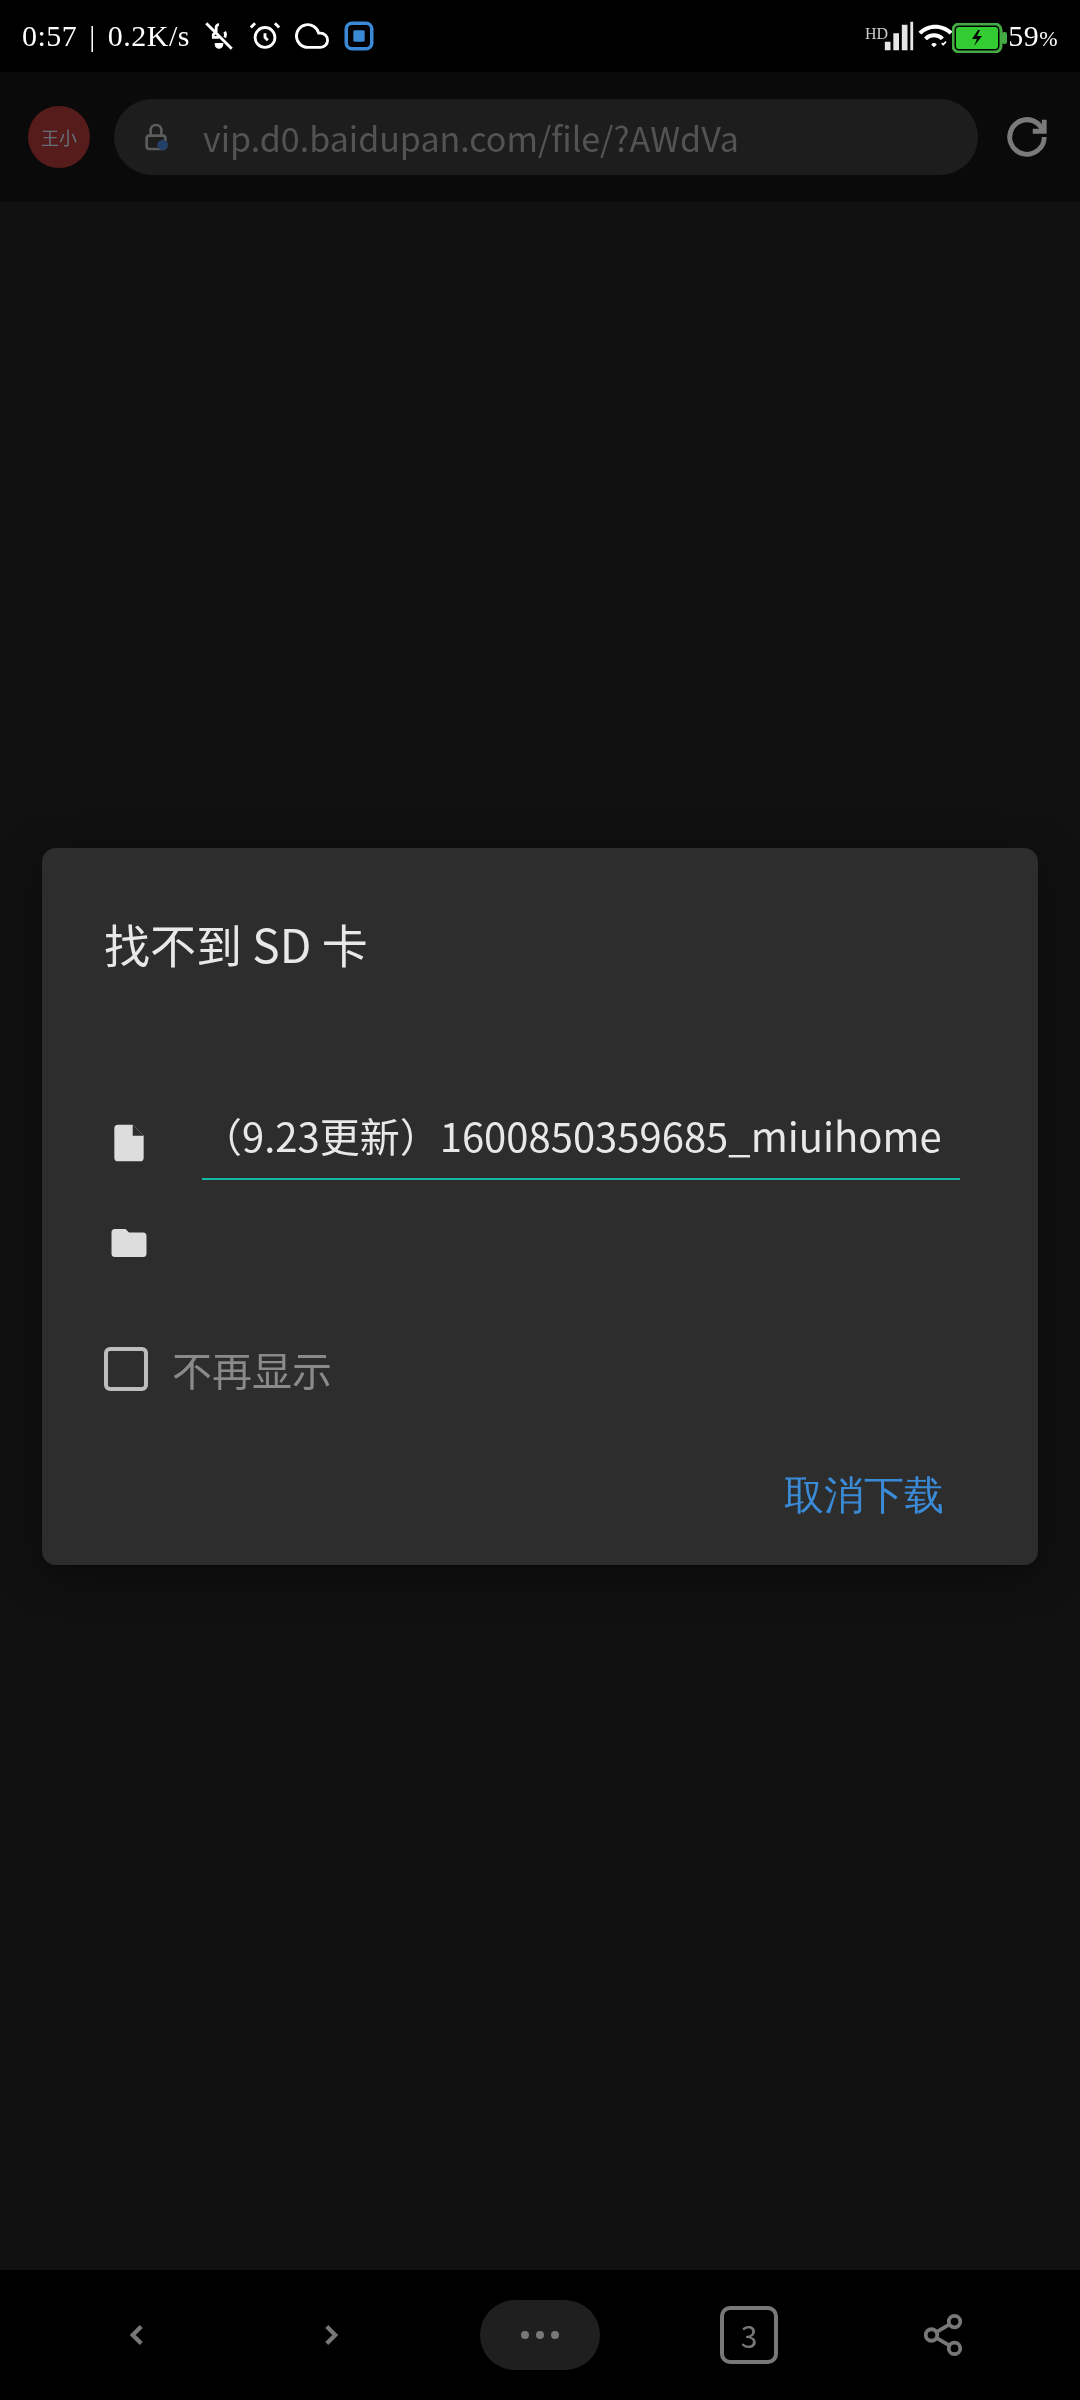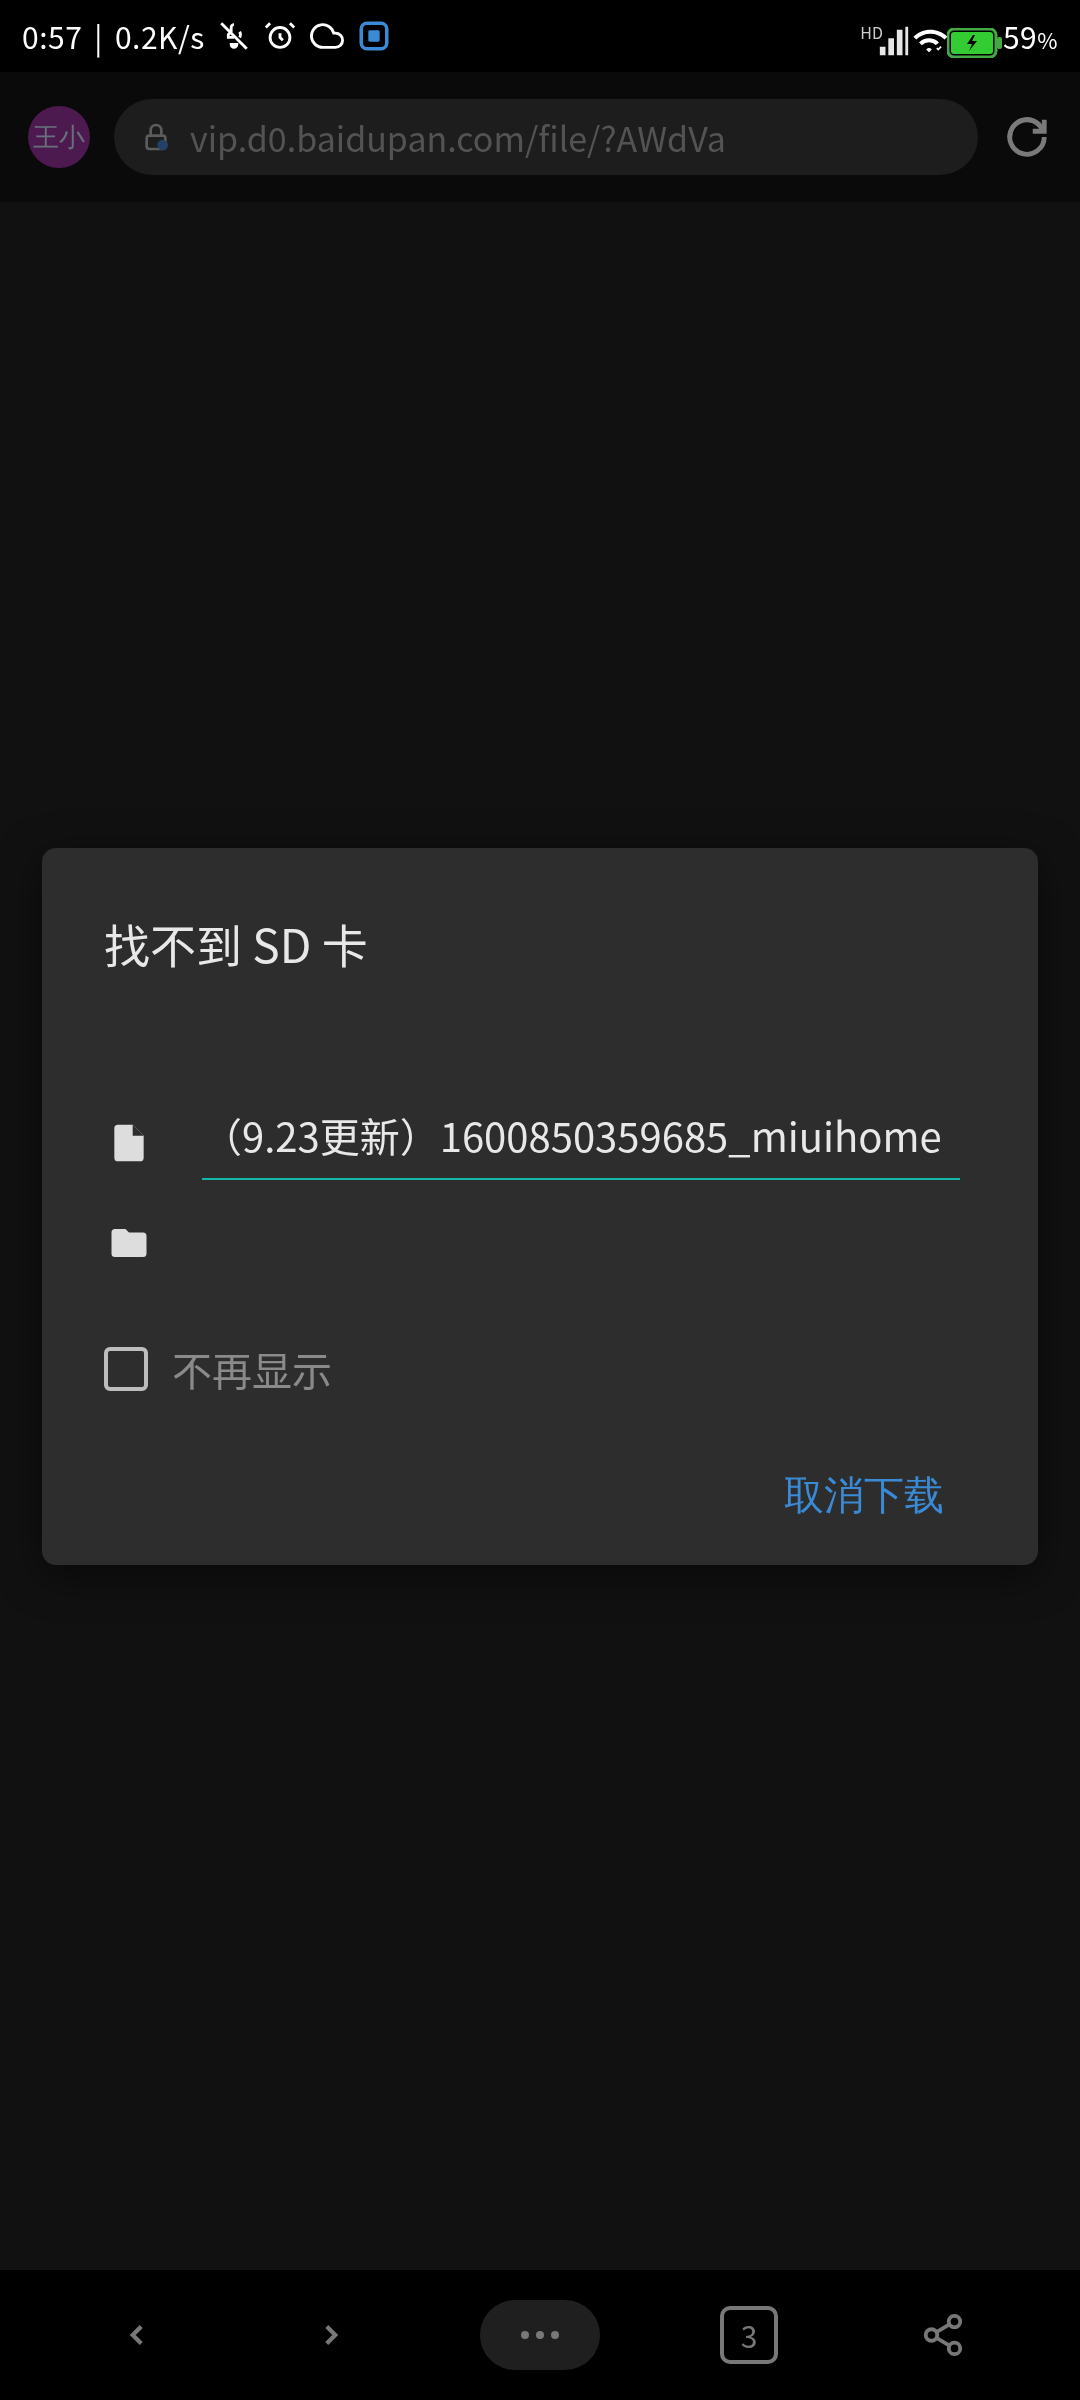--- a/index.html
+++ b/index.html
@@ -1,28 +1,28 @@
 <!DOCTYPE html>
 <html><head>
 <meta charset="utf-8">
 <style>
   * { margin: 0; padding: 0; box-sizing: border-box; }
   html, body { width: 1080px; height: 2400px; background: #1a1a1a; font-family: -apple-system, "Noto Sans CJK SC", sans-serif; overflow: hidden; }
   
   
-  .status-bar { height: 72px; background: #000; display: flex; justify-content: space-between; align-items: center; padding: 0 22px; color: #fff; font-size: 30px; }
+  .status-bar { height: 72px; background: #000; display: flex; justify-content: space-between; align-items: center; padding: 0 22px; color: #fff; font-size: 30px; font-family: Liberation Serif, serif; }
   .status-left { display: flex; align-items: center; gap: 12px; }
   .status-right { display: flex; align-items: flex-end; gap: 0; }
   .status-txt { letter-spacing: 0.5px; }
   .ico { display: inline-flex; align-items: center; justify-content: center; }
   
   
   .chrome { height: 130px; background: #000; display: flex; align-items: center; padding: 0 28px; gap: 24px; opacity: 0.6; }
-  .avatar { width: 62px; height: 62px; border-radius: 50%; background: #701a75; color: #9ab; font-size: 26px; display: flex; align-items: center; justify-content: center; font-family: Liberation Serif, serif; }
-  .addr-bar { flex: 1; height: 76px; border-radius: 38px; background: #1f1f1f; display: flex; align-items: center; padding: 12px 26px; gap: 18px; overflow: hidden; }
+  .avatar { width: 62px; height: 62px; border-radius: 50%; background: #7f1d1d; color: #9ab; font-size: 18px; display: flex; align-items: center; justify-content: center; }
+  .addr-bar { flex: 1; height: 76px; border-radius: 38px; background: #1f1f1f; display: flex; align-items: center; padding: 12px 26px; gap: 31px; overflow: hidden; }
   .addr-text { color: #7a7a7a; font-size: 34px; white-space: nowrap; overflow: hidden; }
   .reload { width: 50px; height: 50px; }
   
   
   .page { position: absolute; top: 202px; left: 0; right: 0; bottom: 130px; background: #1d1d1d; }
   .dimmer { position: absolute; inset: 0; background: rgba(0,0,0,0.4); }
   .spinner-wrap { position: absolute; top: 690px; left: 50%; transform: translateX(-50%); }
   .spinner { width: 78px; height: 78px; border: 10px solid transparent; border-left: 10px solid #0d4b8a; border-top: 10px solid transparent; border-radius: 50%; }
   
   

